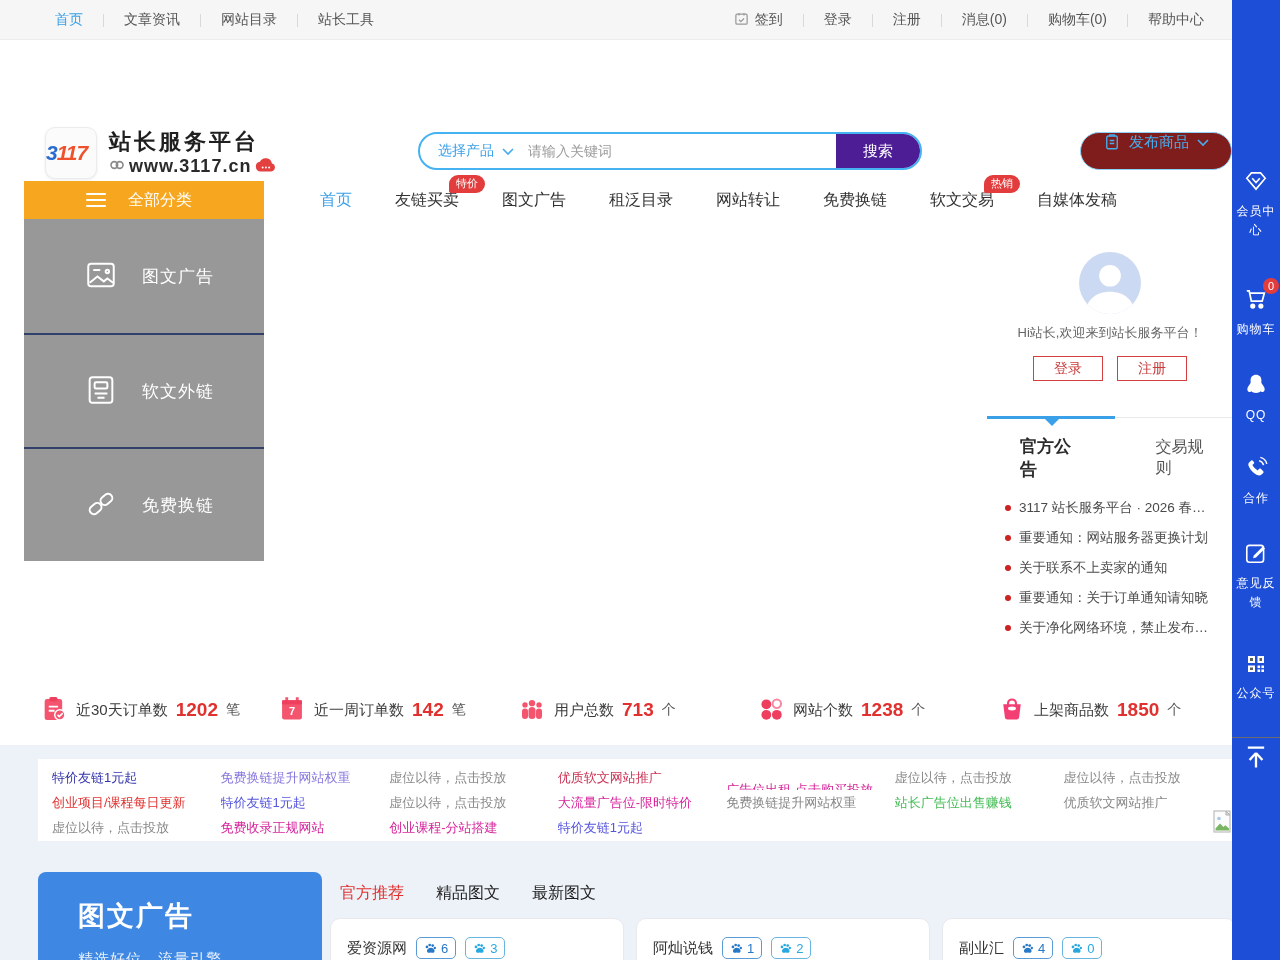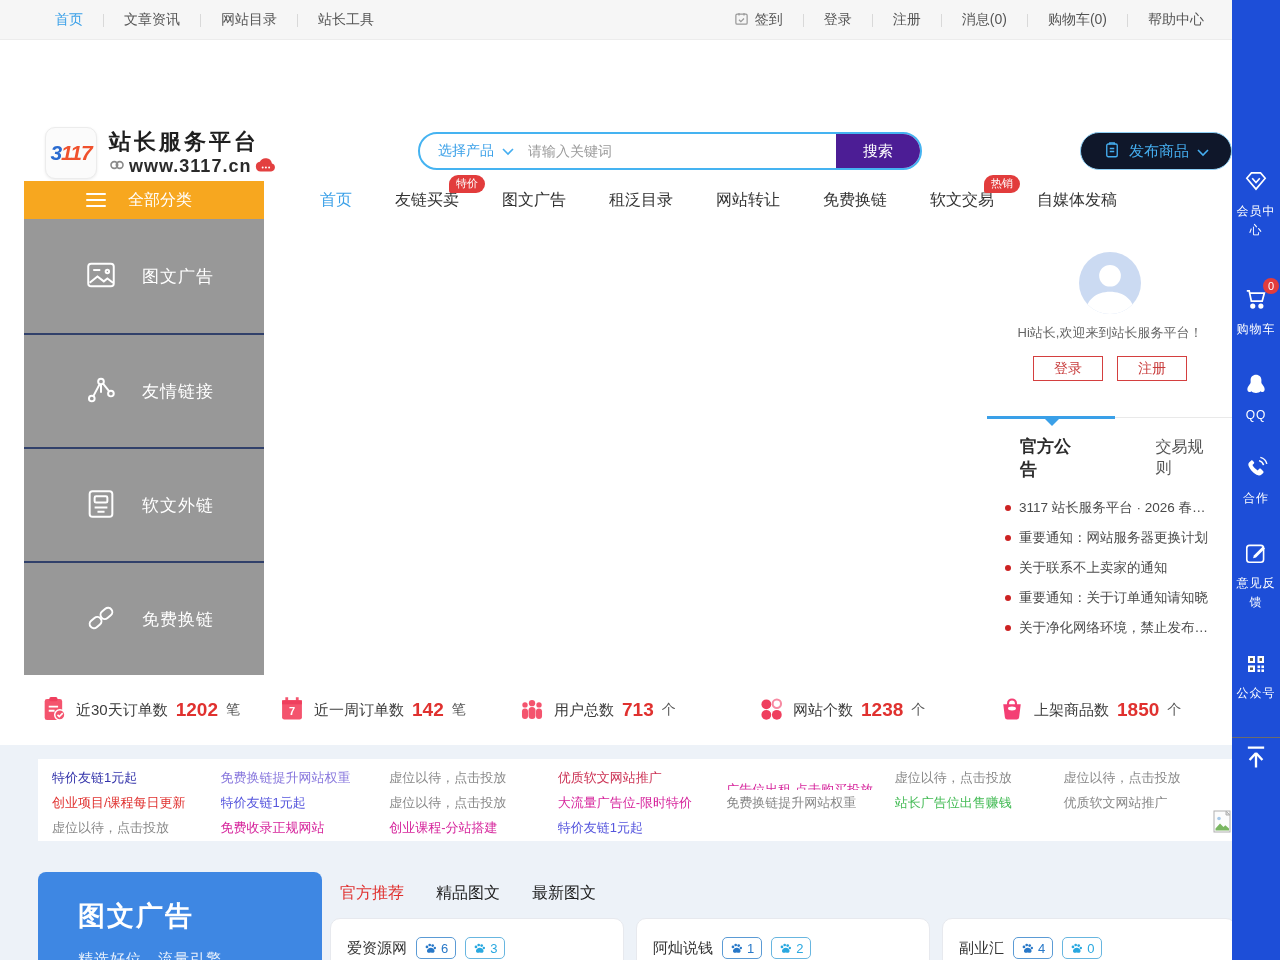--- a/index.html
+++ b/index.html
@@ -11,34 +11,34 @@
 .topbar-left{position:absolute;left:55px;top:0;height:40px;display:flex;align-items:center}
 .topbar-right{position:absolute;right:56px;top:0;height:40px;display:flex;align-items:center}
 .toplink{color:#555;font-size:14px;padding:0 20px;white-space:nowrap;cursor:pointer;display:flex;align-items:center;gap:6px}
 .toplink.first{padding-left:0}
 .toplink.active{color:#3aa0e8}
 .topsep{width:1px;height:13px;background:#d9d9d9}
 
 
 .header{position:absolute;left:0;top:41px;width:1280px;height:124px;background:#fff}
 .logo{position:absolute;left:45px;top:86px;display:flex;align-items:center;gap:12px}
-.logo-box{width:52px;height:52px;border-radius:10px;background:#fbfbfb;border:1px solid #ececec;display:flex;align-items:center;justify-content:center;box-shadow:0 1px 3px rgba(0,0,0,.08)}
+.logo-box{width:52px;height:52px;border-radius:10px;background:#fbfbfb;border:1px solid #ececec;display:flex;align-items:center;justify-content:flex-start;box-shadow:0 1px 3px rgba(0,0,0,.08)}
 .logo-num{font-size:21px;font-weight:bold;font-style:italic;letter-spacing:-1px}
 .logo-num .n1{color:#2a6bd0}.logo-num .n2{color:#f0512d}
 .logo-text .site-name{font-size:22px;font-weight:bold;color:#1f1f1f;letter-spacing:3px;line-height:24px}
 .logo-url{display:flex;align-items:center;gap:4px;margin-top:2px}
 .logo-url .url{font-size:18px;font-weight:bold;color:#2a2a2a;letter-spacing:1px}
 
 .search{position:absolute;left:418px;top:91px;width:504px;height:38px;border:2px solid #45b3f1;border-radius:19px;background:#fff;display:flex;align-items:center;overflow:hidden}
 .search-cat{display:flex;align-items:center;gap:8px;padding:0 14px 0 18px;color:#3aa0e8;font-size:14px;white-space:nowrap;cursor:pointer}
 .search-input{flex:1;border:none;outline:none;font-size:14px;color:#333;height:100%;font-family:inherit}
 .search-input::placeholder{color:#9b9b9b}
 .search-btn{width:84px;height:38px;background:#4c1d95;color:#fff;border:none;font-size:15px;cursor:pointer;font-family:inherit;border-radius:0 17px 17px 0}
 
-.publish-btn{position:absolute;left:1080px;top:91px;width:152px;height:38px;border:1px solid #8fd0f5;border-radius:19px;background:#0f172a;color:#45aef0;font-size:15px;display:flex;align-items:center;justify-content:center;gap:8px;cursor:pointer}
+.publish-btn{position:absolute;left:1080px;top:91px;width:152px;height:38px;border:1px solid #8fd0f5;border-radius:19px;background:#7f1d1d;color:#45aef0;font-size:15px;display:flex;justify-content:center;gap:8px;cursor:pointer}
 
 
 .mainnav{position:absolute;left:320px;top:181px;height:38px;display:flex;align-items:center;gap:43px}
 .nav-item{position:relative;font-size:16px;color:#333;white-space:nowrap;cursor:pointer}
 .nav-item.active{color:#3aa0e8}
 .nav-badge{position:absolute;top:-15px;right:-26px;background:#e23c3c;color:#fff;font-size:11px;line-height:11px;padding:3px 7px 4px;border-radius:9px 9px 9px 2px;white-space:nowrap}
 
 
 .catbar{position:absolute;left:24px;top:181px;width:240px}
 .catbar-head{height:38px;background:#f7a71f;color:#fff;display:flex;align-items:center;gap:22px;padding-left:62px;font-size:16px;cursor:pointer}
@@ -204,29 +204,20 @@
     <span>全部分类</span>
   </div>
   <div class="cat-item">
     <span><svg width="34" height="34" viewBox="0 0 24 24" fill="none" stroke="#fff" stroke-width="1.4">
           <rect x="3" y="4" width="18" height="16" rx="2"></rect>
           <path d="M6.5 8.5h5"></path>
           <path d="M4 17.5l5.5-4.5 4.5 3.5 2.5-2 4 3"></path>
           <circle cx="16.5" cy="9.5" r="1.2"></circle>
         </svg></span>
     <span class="cat-label">图文广告</span>
-  </div>
-  <div class="cat-item">
-    <span><svg width="34" height="34" viewBox="0 0 24 24" fill="none" stroke="#fff" stroke-width="1.4">
-          <circle cx="5.5" cy="18" r="2"></circle>
-          <circle cx="12" cy="6" r="2"></circle>
-          <circle cx="19" cy="14.5" r="2"></circle>
-          <path d="M6.6 16.3l4.5-8.5M13.3 7.4l4.5 5.6M12 8v6"></path>
-        </svg></span>
-    <span class="cat-label">友情链接</span>
   </div>
   <div class="cat-item">
     <span><svg width="34" height="34" viewBox="0 0 24 24" fill="none" stroke="#fff" stroke-width="1.4">
           <rect x="4" y="3" width="16" height="18" rx="2"></rect>
           <rect x="7.5" y="6.5" width="9" height="4.5" rx="1"></rect>
           <path d="M7.5 14.5h9M9.5 17.5h5"></path>
         </svg></span>
     <span class="cat-label">软文外链</span>
   </div>
   <div class="cat-item">

